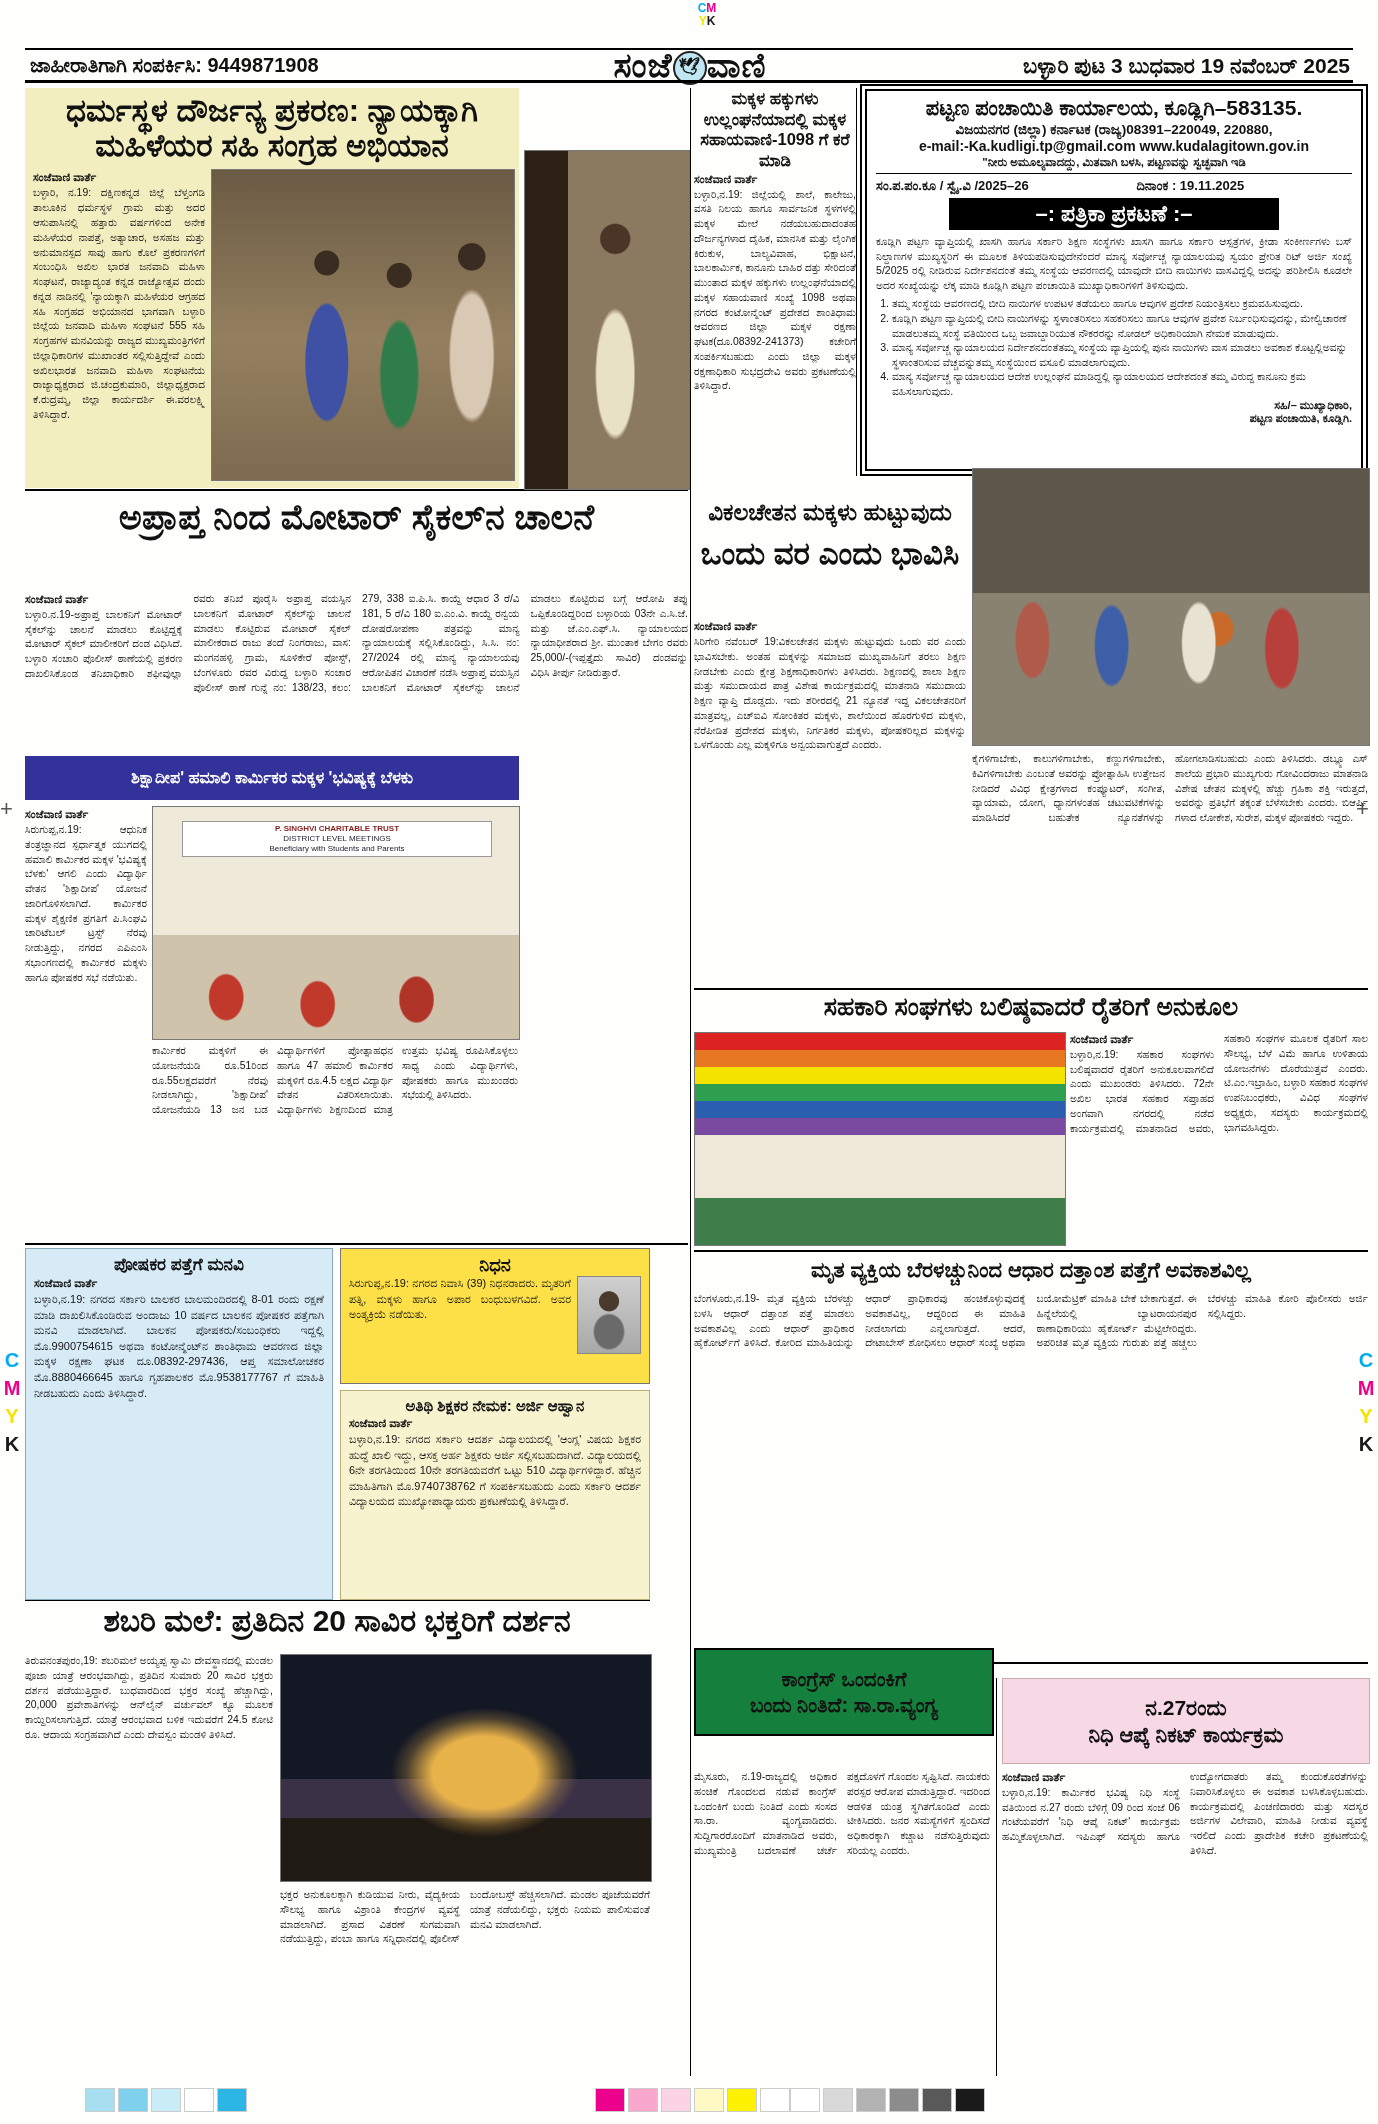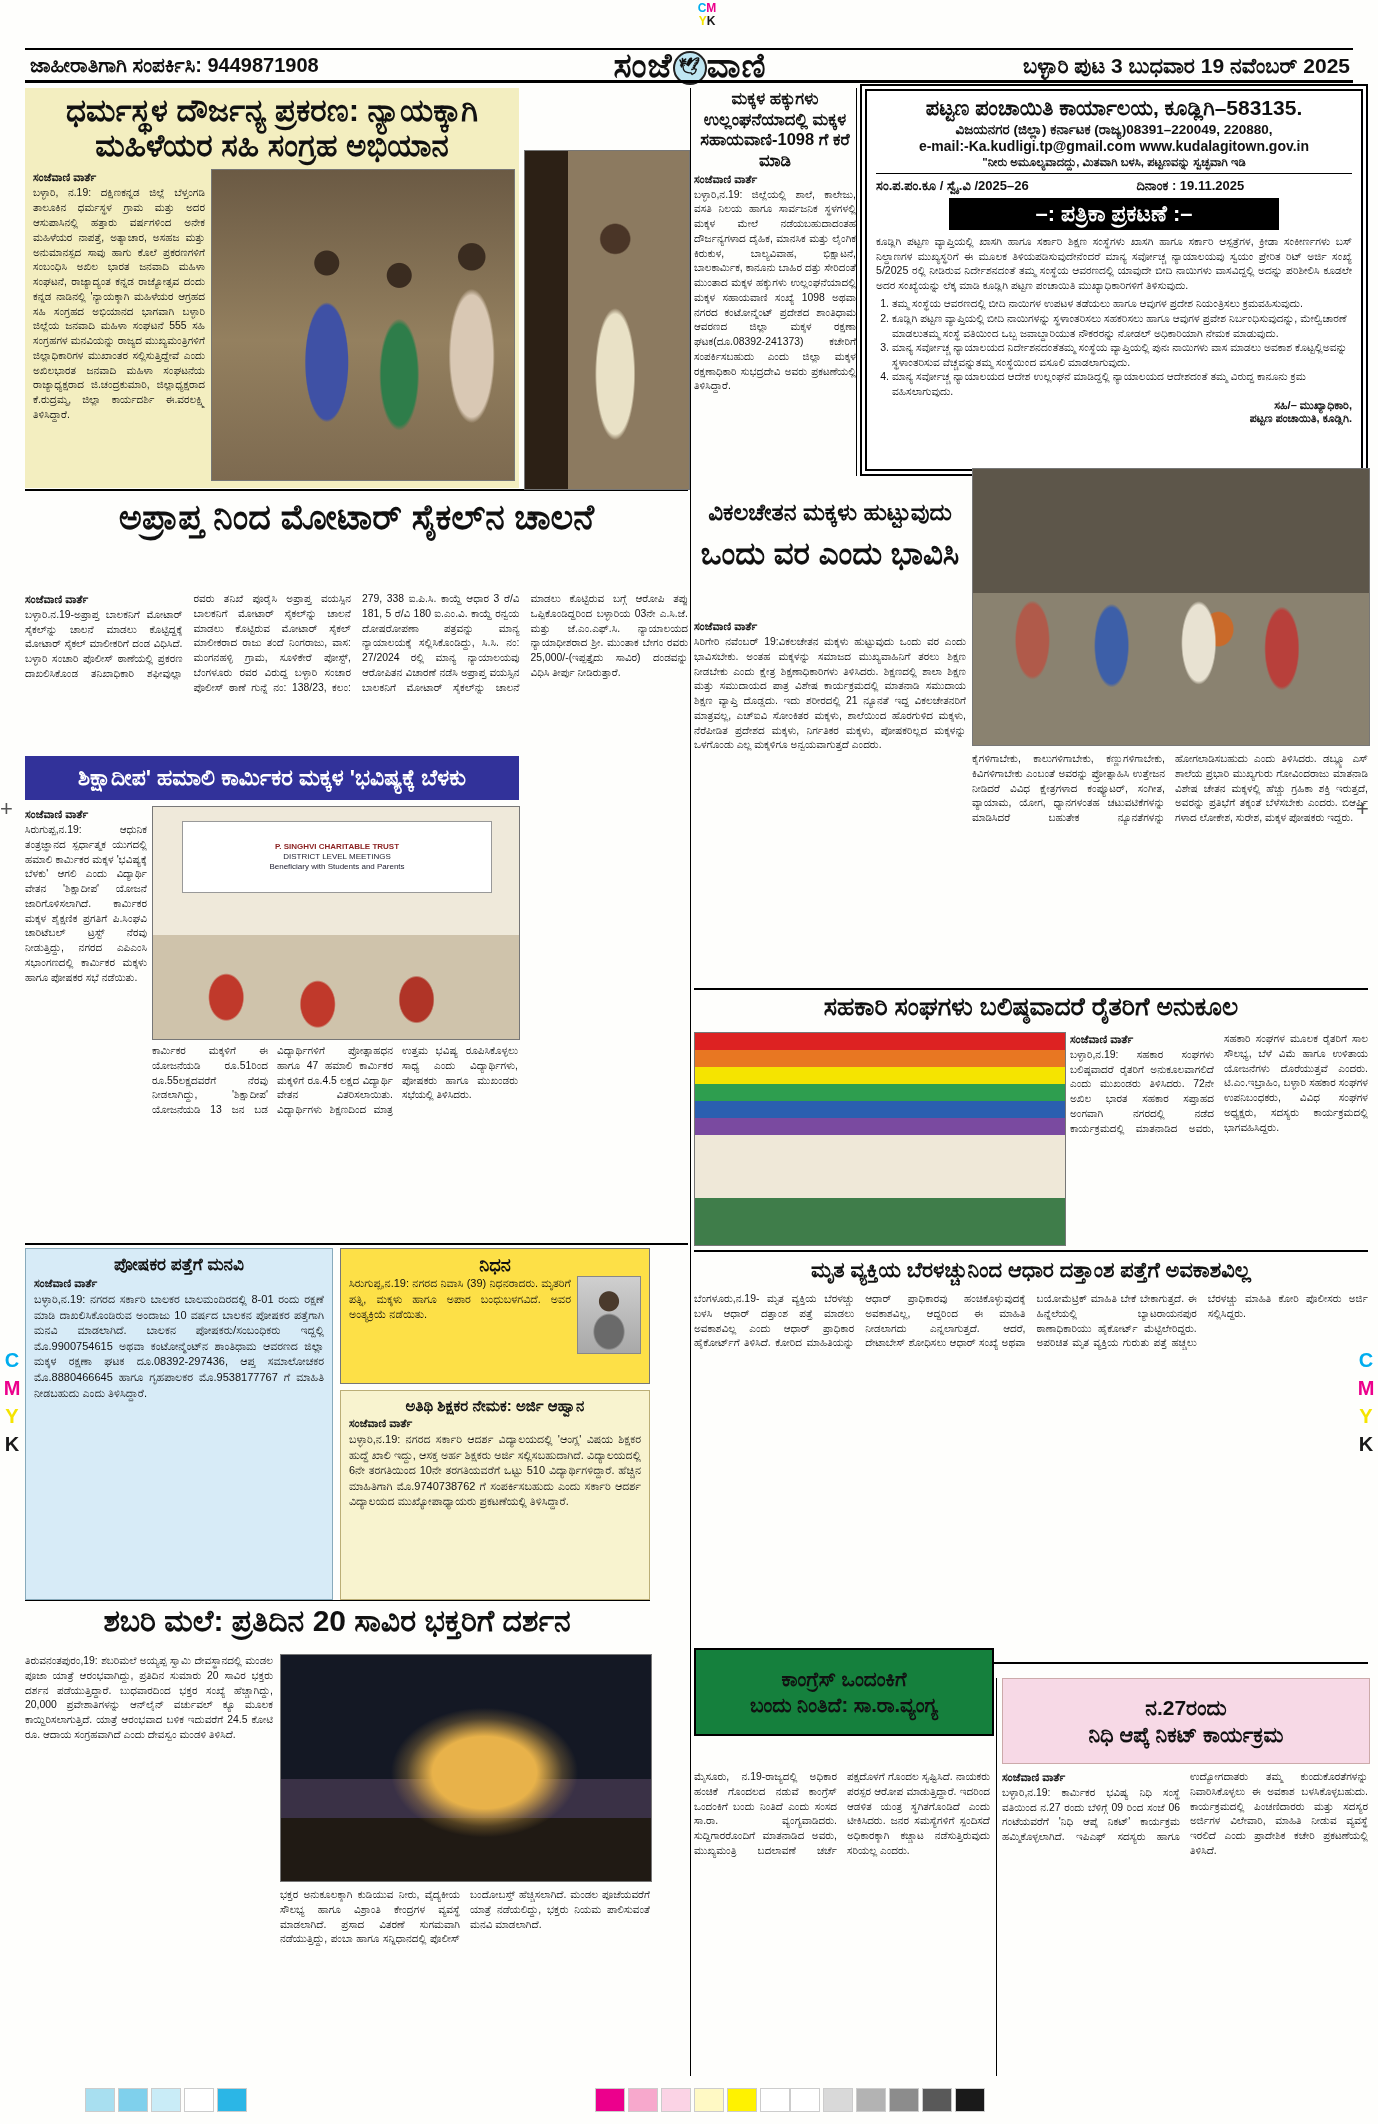--- a/index.html
+++ b/index.html
@@ -68,21 +68,21 @@
   .ph-dais{background:
      linear-gradient(180deg,#d22 0 8%,#e87722 8% 16%,#f5e400 16% 24%,#2e9e4f 24% 32%,#2a5fb0 32% 40%,#7a4aa0 40% 48%,#efe8d8 48% 78%,#3f7d4a 78% 100%);}
   .ph-temple{background:
      radial-gradient(130px 90px at 55% 52%, #e8b24a 0 40%, rgba(232,178,74,.25) 60%, transparent 72%),
      linear-gradient(180deg,#141824 0 55%,#3a3146 55% 72%,#201a14 72% 100%);}
   .ph-portrait{background:
      radial-gradient(16px 16px at 50% 32%, #4a3a2c 0 60%, transparent 66%),
      radial-gradient(26px 30px at 50% 72%, #6a6a6a 0 55%, transparent 62%),
      linear-gradient(180deg,#cfcfcf,#a8a8a8);}
   .ph-banner{position:absolute;left:8%;top:6%;width:84%;background:#fff;border:1px solid #999;
-     text-align:center;font-size:8px;line-height:1.25;padding:20px 0;color:#223;}
+     text-align:center;font-size:8px;line-height:1.25;padding:2px 0;color:#223;}
   .ph-banner .b1{font-weight:bold;color:#8a1f1f;}
 
   
   .a2{left:694px;top:88px;width:162px;height:400px;}
   .a2 .hl{font-size:16.5px;line-height:1.25;}
 
   
   .notice{left:860px;top:84px;width:508px;height:392px;border:2px solid #000;outline:2px solid #000;outline-offset:-7px;
           padding:10px 14px 4px;box-sizing:border-box;background:#fff;}
   .notice .org{font-size:21px;font-weight:bold;text-align:center;}
@@ -96,21 +96,21 @@
   .notice .ntext{font-size:10.6px;line-height:1.38;text-align:justify;}
   .notice ol{margin:4px 0 0 16px;padding:0;font-size:10.6px;line-height:1.38;}
   .notice .sign{display:flex;justify-content:flex-end;gap:30px;font-size:11px;font-weight:bold;text-align:right;}
 
   
   .a3-head{left:25px;top:494px;width:663px;font-size:35px;line-height:1.3;}
   .a3-body{left:25px;top:592px;width:663px;height:160px;}
 
   
   .banner{left:25px;top:756px;width:494px;height:44px;background:#32329a;color:#fff;
-          font-weight:bold;font-size:22px;text-align:center;line-height:44px;}
+          font-weight:bold;font-size:16px;text-align:center;line-height:44px;}
   .a7-left{left:25px;top:806px;width:122px;height:434px;}
   .a7-bot{left:152px;top:1044px;width:366px;height:196px;}
 
   
   .a4-head{left:694px;top:498px;width:272px;}
   .a4-head .l1{font-size:23px;font-weight:bold;line-height:1.25;}
   .a4-head .l2{font-size:31px;font-weight:bold;line-height:1.2;margin-top:8px;}
   .a4-left{left:694px;top:618px;width:272px;height:366px;}
   .a4-right{left:972px;top:752px;width:396px;height:232px;}
 

